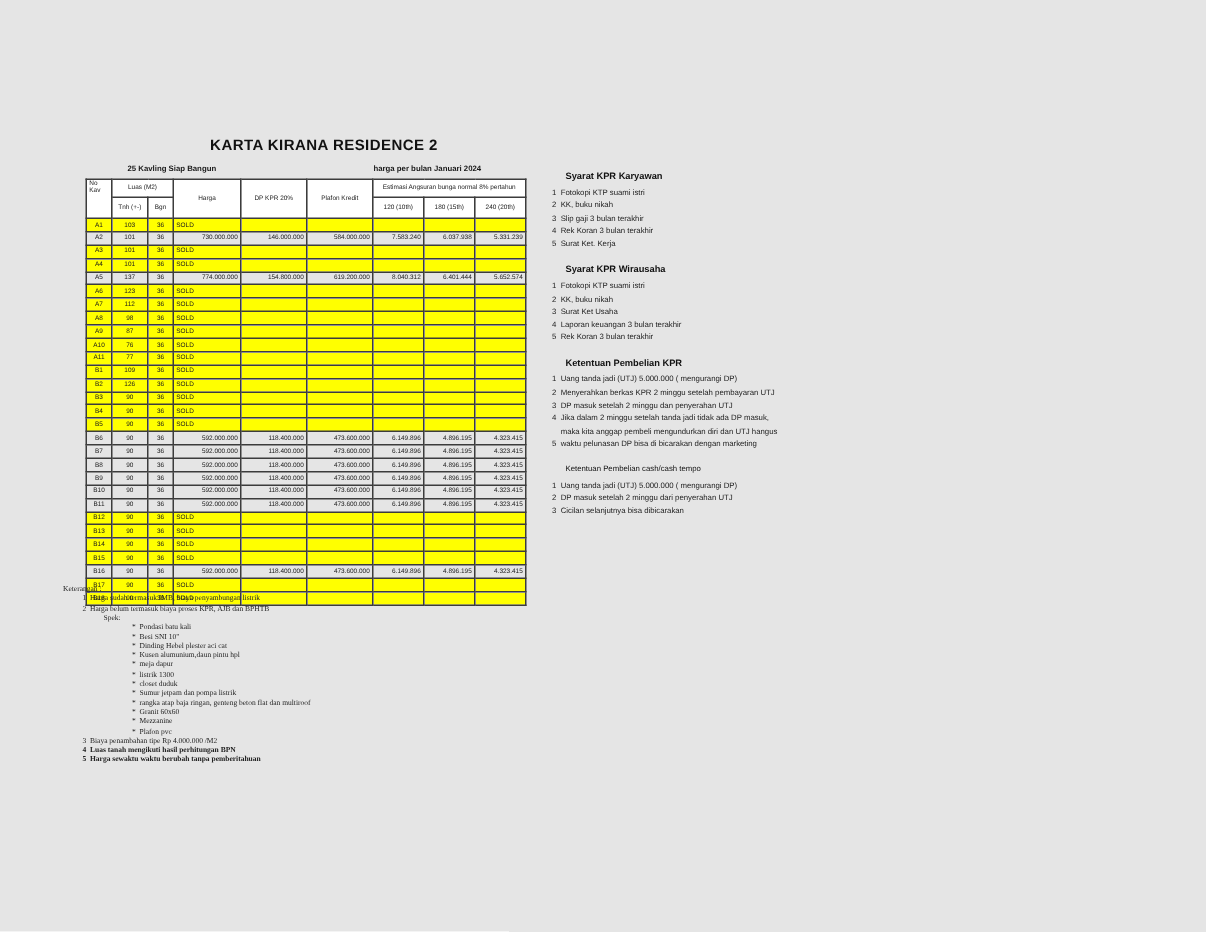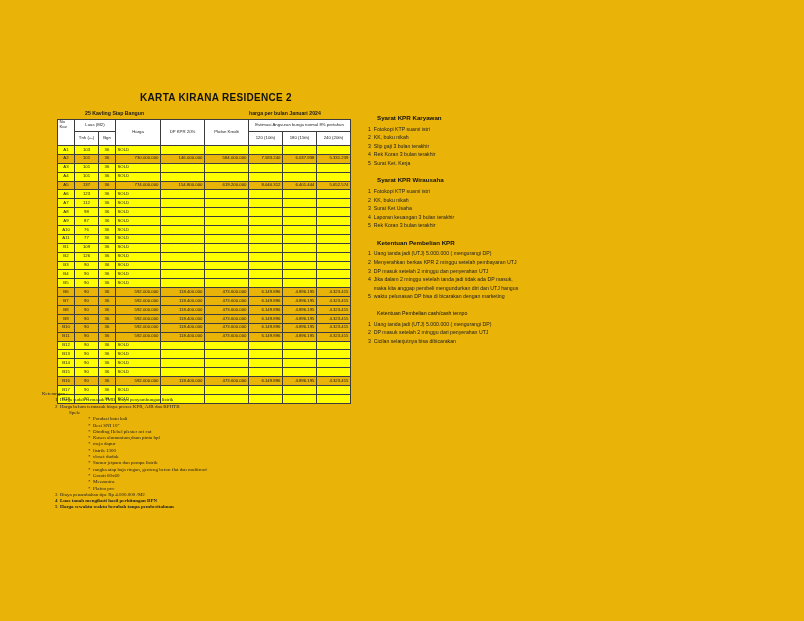--- a/index.html
+++ b/index.html
@@ -1,16 +1,16 @@
 <!DOCTYPE html>
 <html><head>
 <meta charset="utf-8">
 <style>
   html,body{margin:0;padding:0;background:#ffffff;}
-  .page{position:relative;width:804px;height:621px;background:#eab308;overflow:hidden;
+  .page{position:relative;width:804px;height:621px;background:#e5e5e5;overflow:hidden;
         font-family:"Liberation Sans",sans-serif;color:#1a1a1a;}
   .title{position:absolute;top:92px;left:56px;width:320px;text-align:center;
          font-size:10px;font-weight:bold;letter-spacing:.3px;color:#111;}
   .sub-left{position:absolute;top:110px;left:85px;font-size:5.2px;font-weight:bold;}
   .sub-right{position:absolute;top:110px;left:249px;font-size:5.2px;font-weight:bold;}
   table{position:absolute;top:119px;left:57px;width:293px;border-collapse:collapse;
         table-layout:fixed;font-size:4.3px;line-height:1.1;}
   th,td{border:0.5px solid #3c3c3c;padding:0 1.5px;overflow:hidden;white-space:nowrap;}
   thead th{font-weight:normal;text-align:center;background:#fff;}
   thead tr.r1 th{height:11px;}

